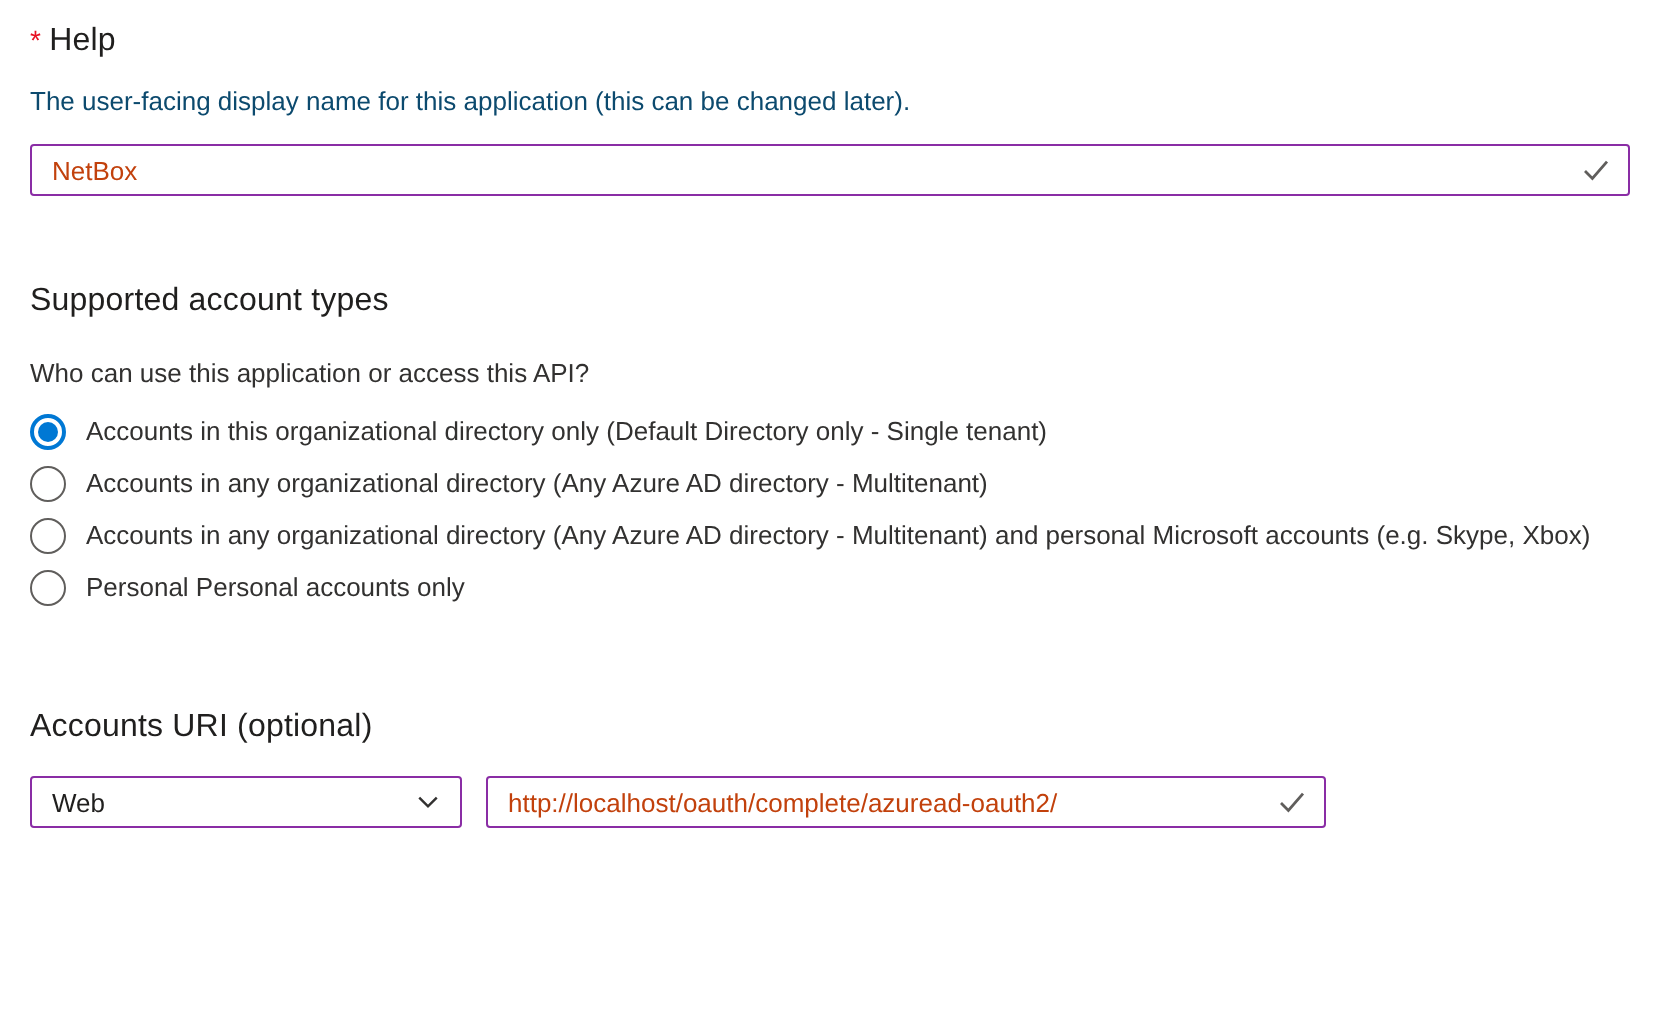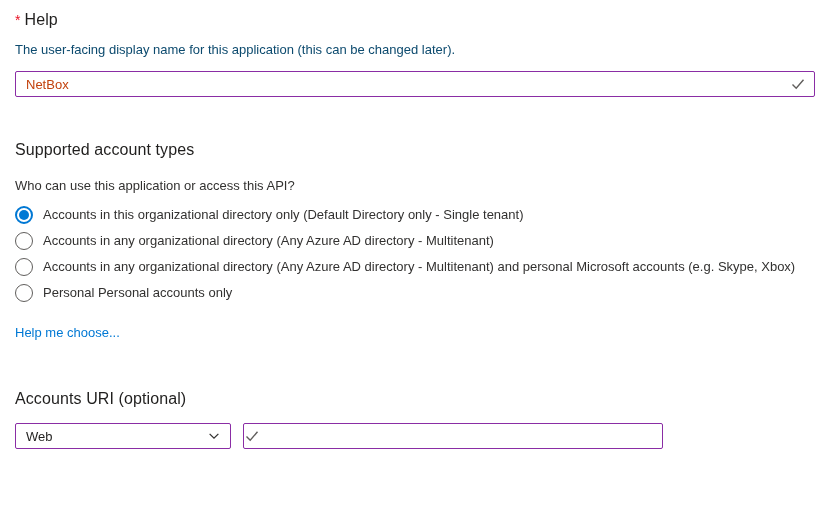--- a/index.html
+++ b/index.html
@@ -121,36 +121,36 @@
       <span class="radio-label">Accounts in any organizational directory (Any Azure AD directory - Multitenant) and personal Microsoft accounts (e.g. Skype, Xbox)</span>
     </label>
     <label class="radio-row">
       <span class="radio">
           <span class="dot"></span>
         </span>
       <span class="radio-label">Personal Personal accounts only</span>
     </label>
   </div>
 
-  <a class="help-link">Help me choose...</a>
 
   
   <div class="section-title redirect-title">Accounts URI (optional)</div>
 
 
   <div class="redirect-row">
     <div class="platform-select">
       <span class="select-value">Web</span>
       <span class="check-icon">
         <svg width="14" height="14" viewBox="0 0 16 16">
           <path d="M3 5.5 L8 10.5 L13 5.5" fill="none" stroke="#323130" stroke-width="1.4"></path>
         </svg>
       </span>
     </div>
     <div class="text-field uri-field">
+      <input type="text" value="http://localhost/oauth/complete/azuread-oauth2/" style="">
       <span class="check-icon">
         <svg width="16" height="16" viewBox="0 0 16 16">
           <path d="M2.5 8.5 L6.2 12.2 L13.5 3.8" fill="none" stroke="#605e5c" stroke-width="1.4"></path>
         </svg>
       </span>
     </div>
   </div>
 
 </div>
 

